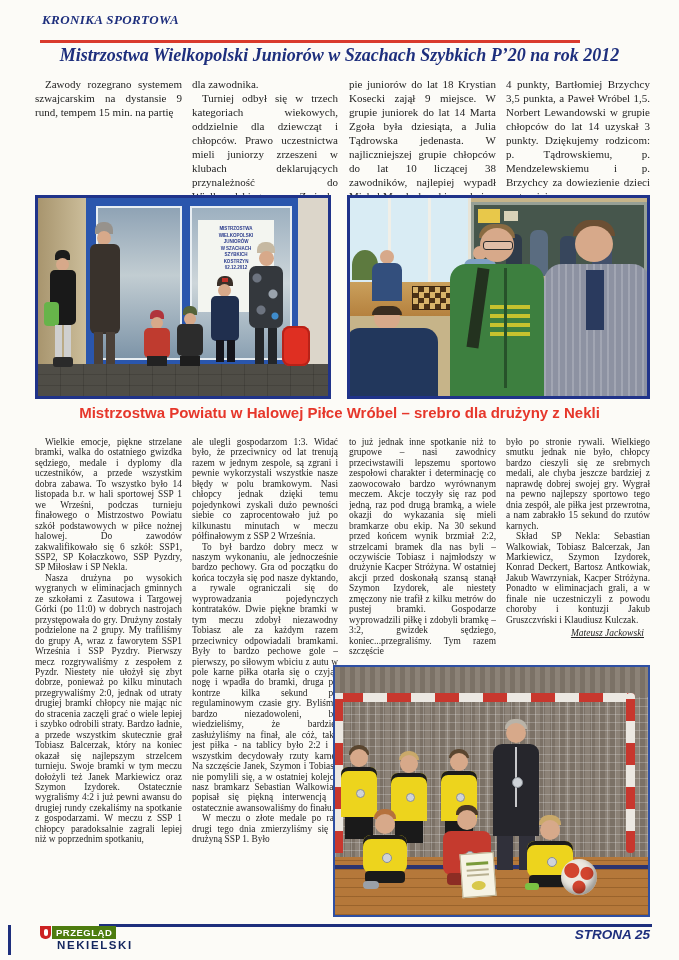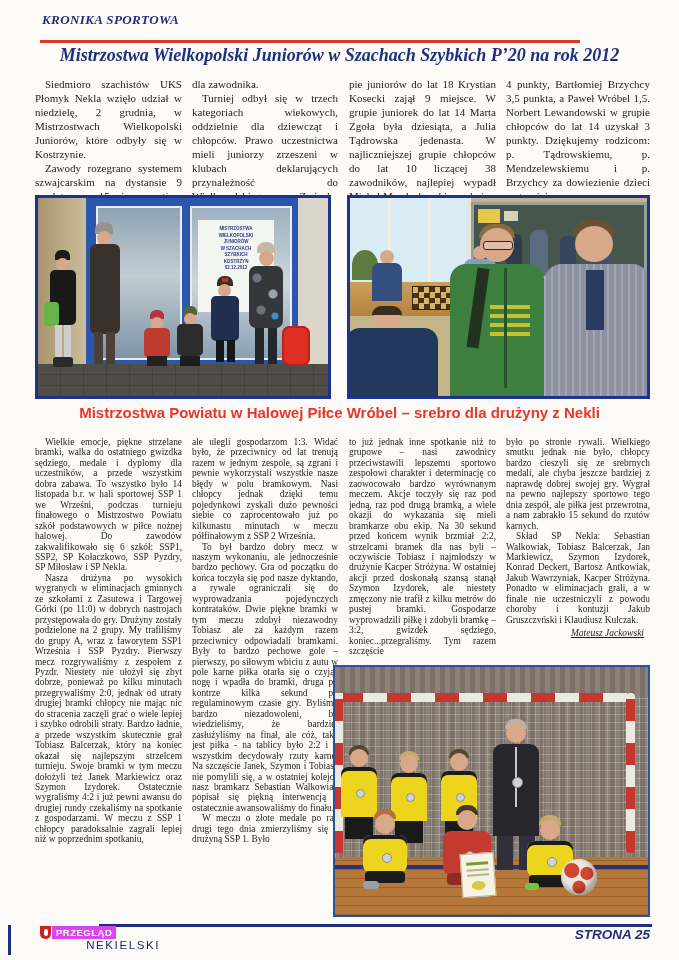--- a/index.html
+++ b/index.html
@@ -28,35 +28,34 @@
   .ph3{left:333px;top:665px;width:317px;height:252px;border-width:2px;border-color:#2e4fa3;background:#847b70;z-index:3;}
   .fig-head{position:absolute;border-radius:50%;background:#d7a98a;}
   .sign-line{margin:0;text-align:center;font:bold 4.5px "Liberation Sans",sans-serif;color:#2b3c8c;line-height:6.5px;}
   
   .footer-rule{left:99px;top:924px;width:553px;height:3px;background:#1e2f7d;}
   .edge-tick{left:8px;top:925px;width:3px;height:30px;background:#1e2f7d;}
   .brand{left:40px;top:926px;width:120px;font-family:"Liberation Sans",sans-serif;}
   .brand-row{display:flex;align-items:center;gap:1px;}
   .brand-shield{width:11px;height:13px;background:#cc2222;border-radius:0 0 5px 5px;position:relative;}
   .brand-shield::after{content:"";position:absolute;left:3.5px;top:2.5px;width:4px;height:7px;background:#fff;border-radius:2px;}
-  .brand-box{background:#d946ef;color:#fff;font-weight:bold;font-size:9.5px;padding:1px 4px;letter-spacing:.5px;}
-  .brand-sub{color:#14265e;font-weight:normal;font-size:11.5px;letter-spacing:1.6px;margin-left:6px;text-align:right;}
+  .brand-box{background:#4d7c0f;color:#fff;font-weight:bold;font-size:9.5px;padding:1px 4px;letter-spacing:.5px;}
+  .brand-sub{color:#14265e;font-weight:bold;font-size:11.5px;letter-spacing:1.6px;margin-left:17px;}
   .page-label{left:500px;top:927px;width:150px;text-align:right;font:bold italic 13.5px "Liberation Sans",sans-serif;color:#1e2f7d;}
 </style>
 </head>
 <body>
 
 <div class="page">
 
   <div class="s kicker">KRONIKA SPORTOWA</div>
   <div class="s red-rule"></div>
   <div class="s title1">Mistrzostwa Wielkopolski Juniorów w Szachach Szybkich P’20 na rok 2012</div>
 
   <div class="s colA c1">
-      <p class="para indent">Siedmioro szachistów UKS Płomyk Nekla wzięło udział w niedzielę, 2 grudnia, w Mistrzostwach Wielkopolski Juniorów, które odbyły się w Kostrzynie.</p>
       <p class="para indent">Zawody rozegrano systemem szwajcarskim na dystansie 9 rund, tempem 15 min. na partię</p>
     </div>
   <div class="s colA c2">
       <p class="para">dla zawodnika.</p>
       <p class="para indent">Turniej odbył się w trzech kategoriach wiekowych, oddzielnie dla dziewcząt i chłopców. Prawo uczestnictwa mieli juniorzy zrzeszeni w klubach deklarujących przynależność do Wielkopolskiego Związku Szachowego. W gru-</p>
     </div>
   <div class="s colA c3">
       <p class="para">pie juniorów do lat 18 Krystian Kosecki zajął 9 miejsce. W grupie juniorek do lat 14 Marta Zgoła była dziesiąta, a Julia Tądrowska jedenasta. W najliczniejszej grupie chłopców do lat 10 liczącej 38 zawodników, najlepiej wypadł Michał Mendzelewski uzyskując</p>
     </div>
   <div class="s colA c4">

